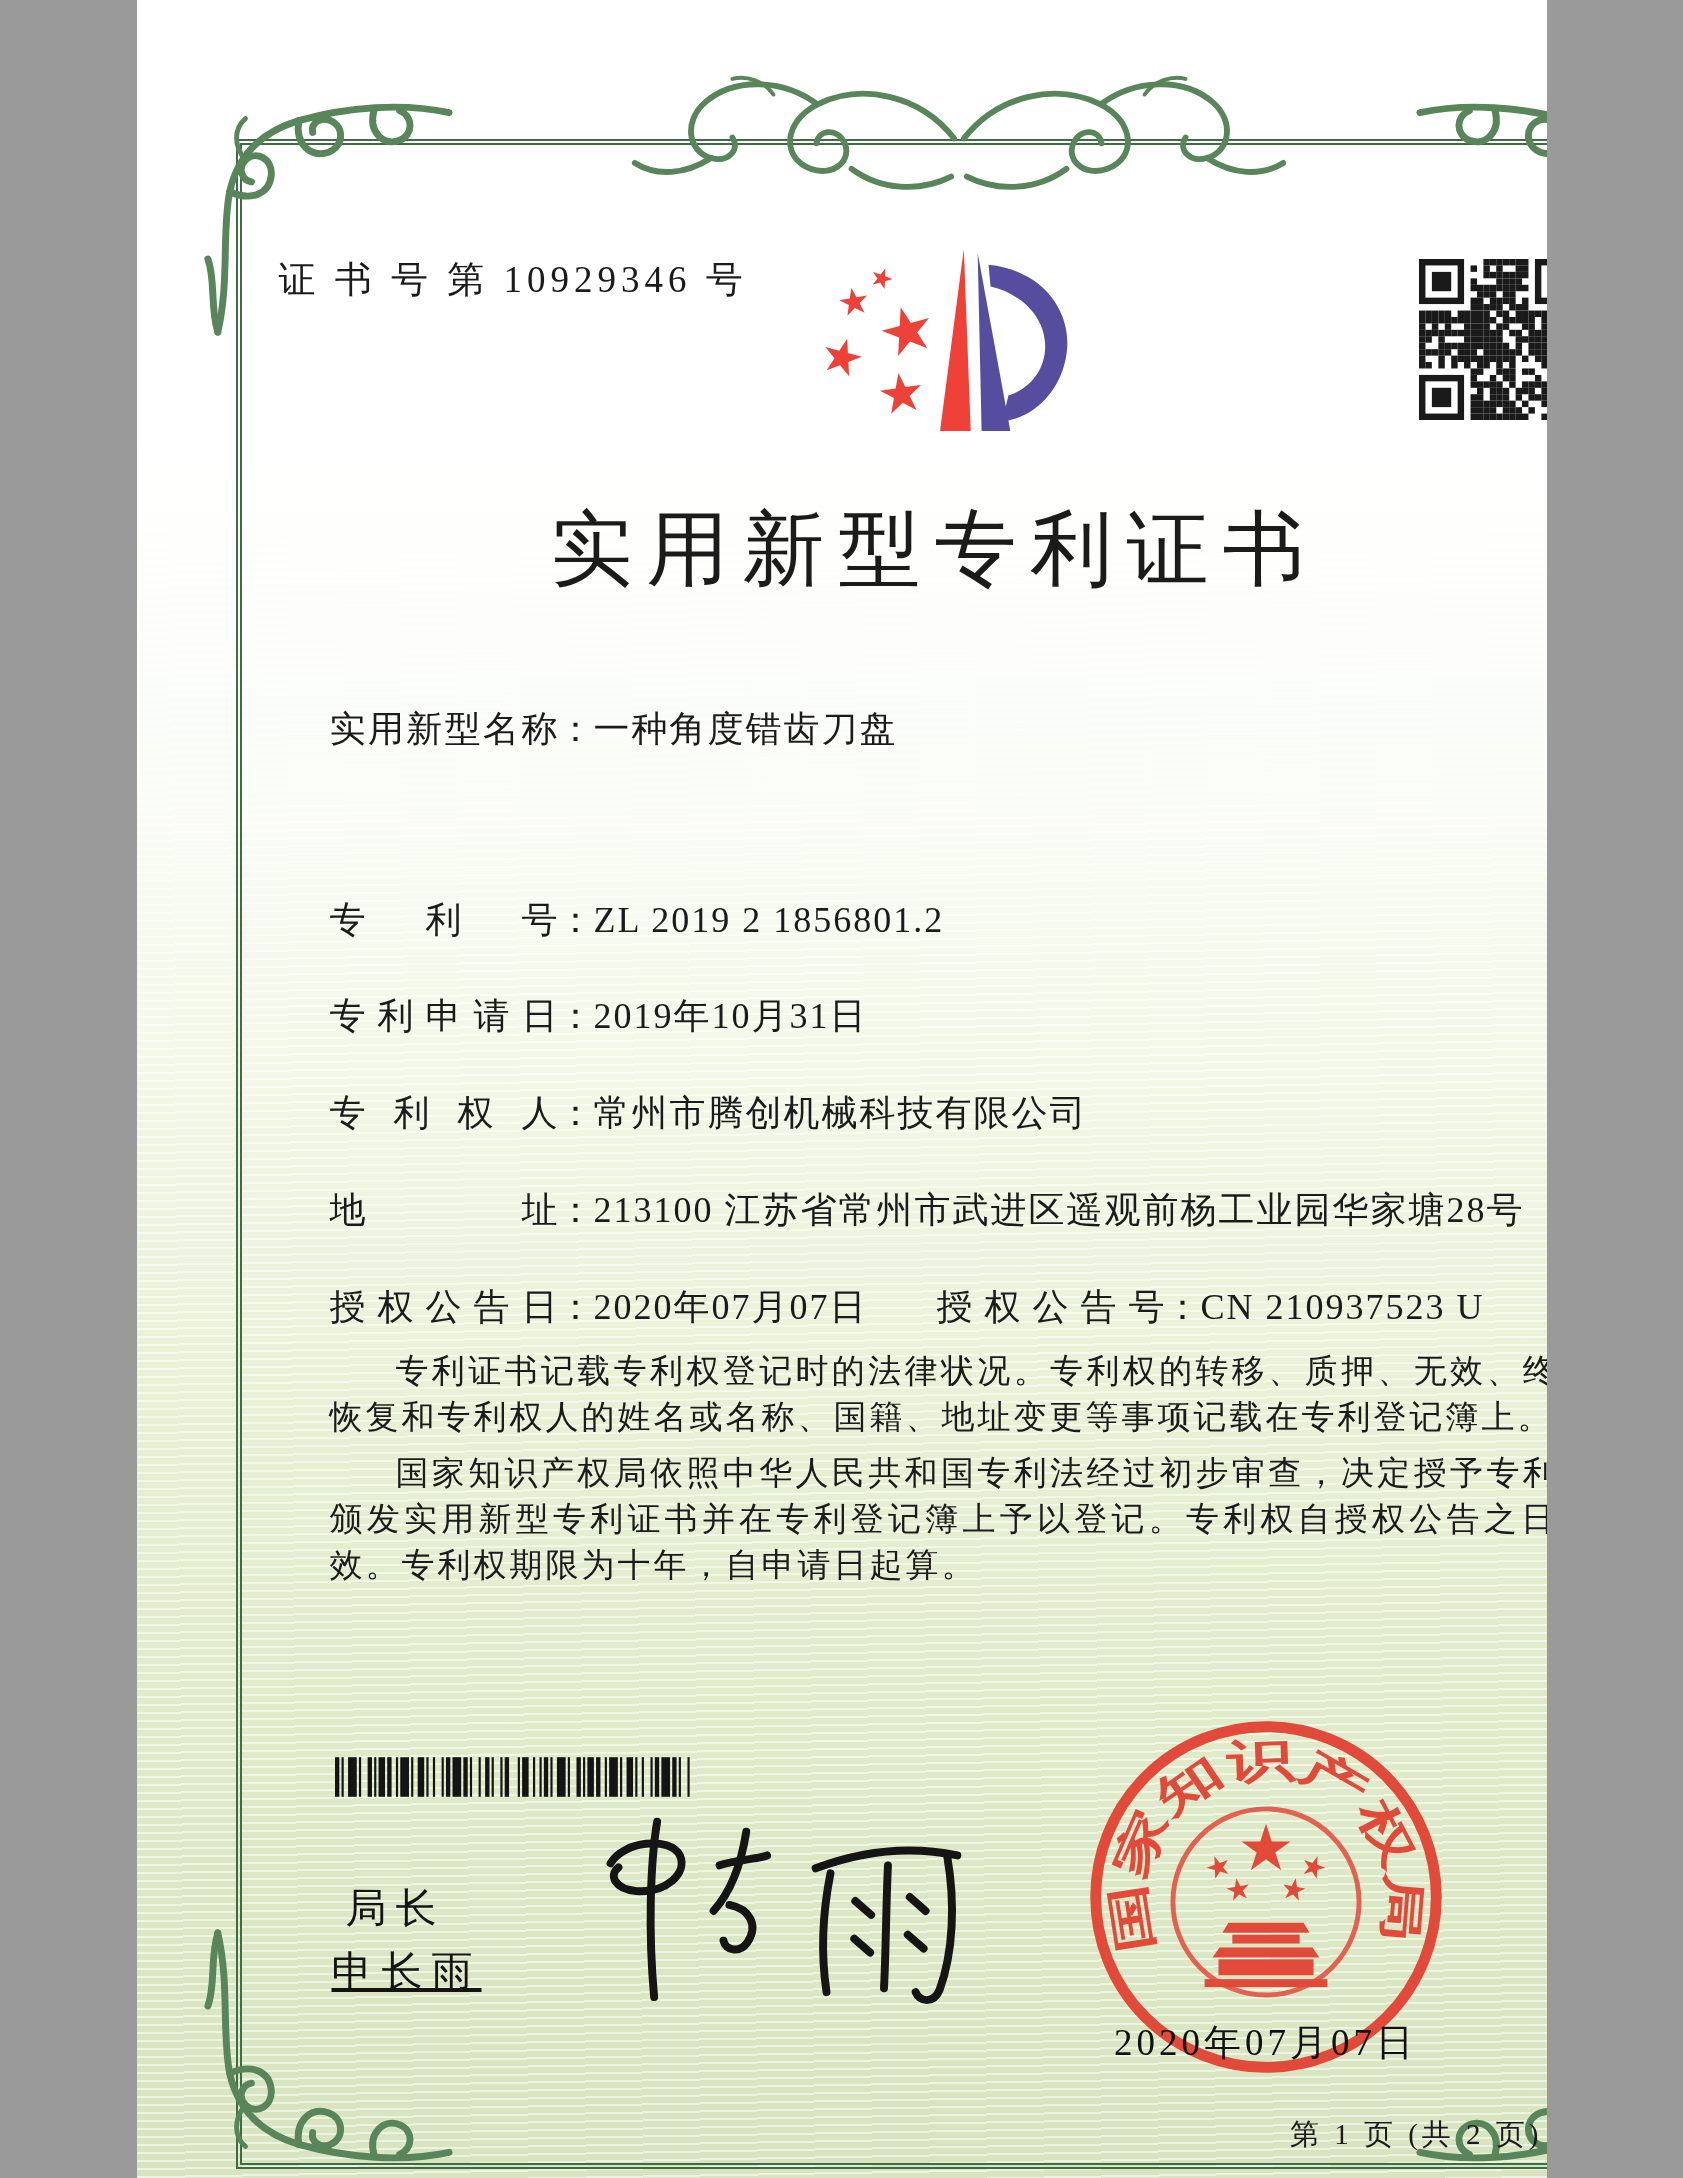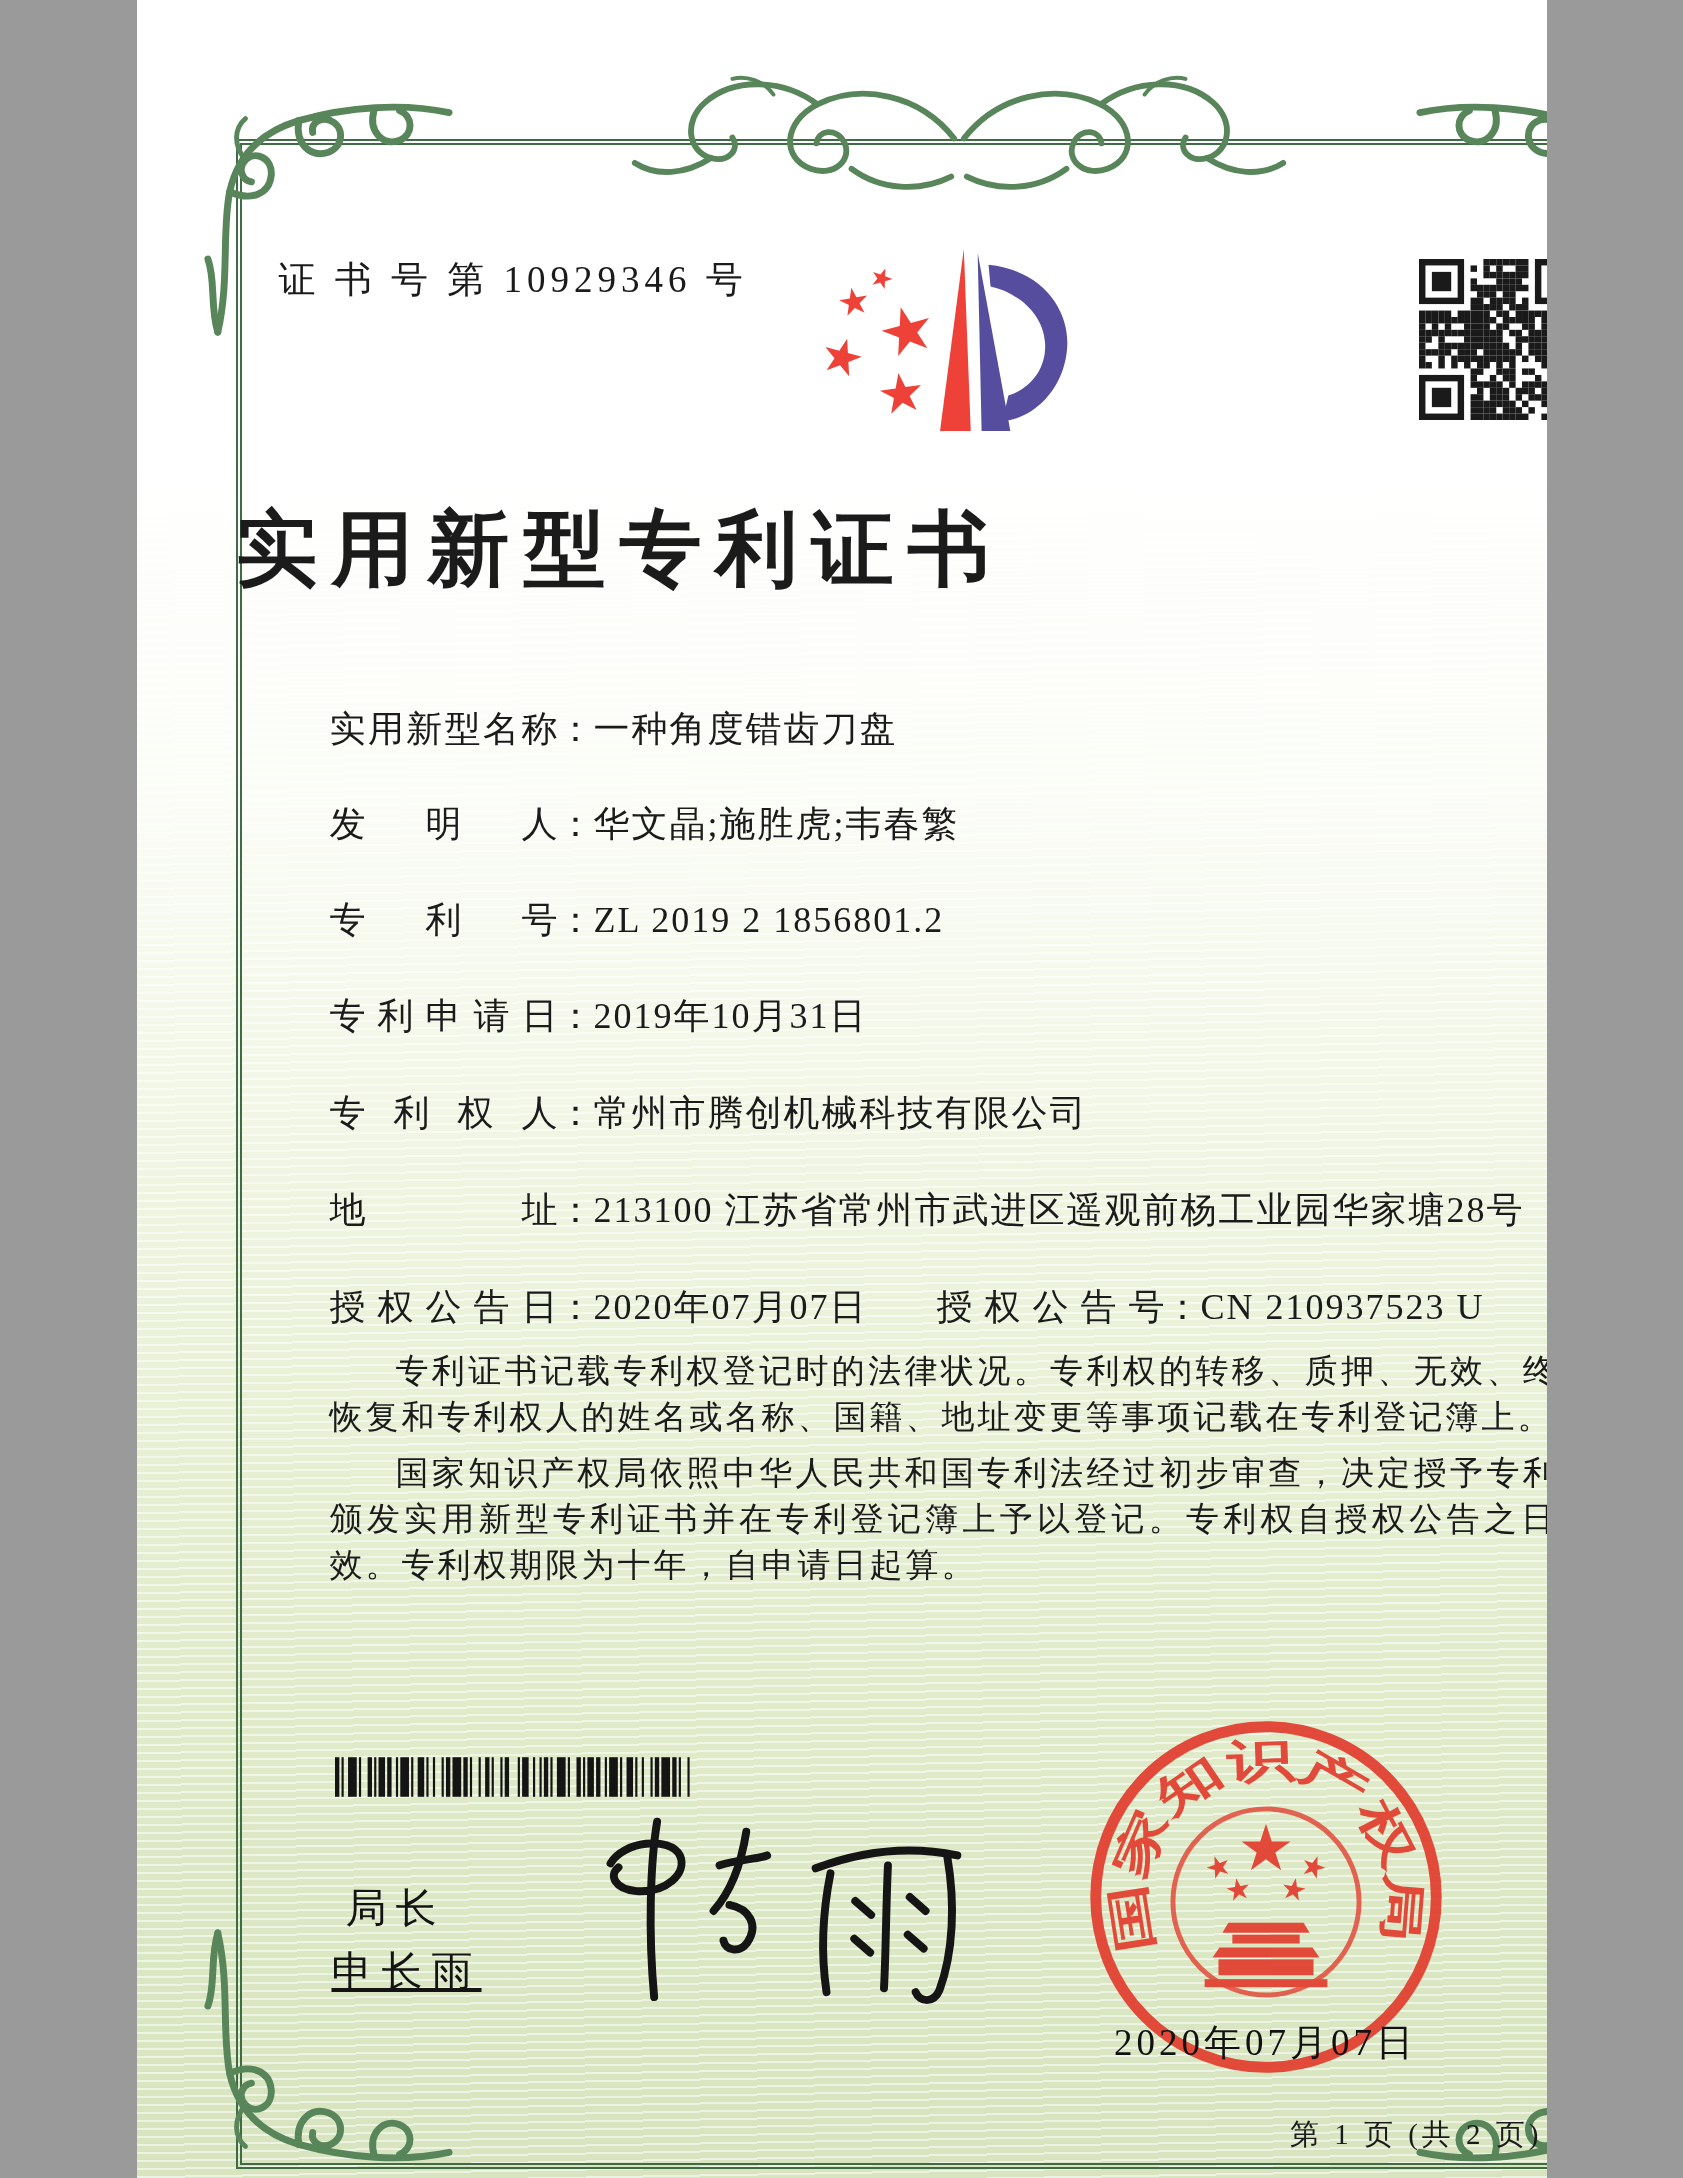--- a/index.html
+++ b/index.html
@@ -8,21 +8,21 @@
     background:linear-gradient(180deg,#ffffff 0%,#ffffff 20%,#fbfdf7 36%,#f1f6e4 52%,#e6efd2 68%,#dde9c6 84%,#d7e4bf 100%);
     font-family:"Liberation Serif","DejaVu Serif",serif;color:#1b1b1b;
   }
   .guilloche{position:absolute;inset:0;
     background:repeating-linear-gradient(179deg,rgba(255,255,255,.55) 0 2px,rgba(255,255,255,0) 2px 8px);
     pointer-events:none;}
   .frame{position:absolute;left:99px;top:139px;width:1398px;height:2030px;
     box-sizing:border-box;border:6px double #3f6b45;}
   .abs{position:absolute;}
   .cert-no{left:142px;top:255px;font-size:37px;letter-spacing:5px;white-space:nowrap;}
-  .title{left:99px;top:500px;width:1398px;font-size:82px;font-weight:700;
+  .title{left:99px;top:500px;width:1398px;text-align:center;font-size:82px;font-weight:400;
     letter-spacing:14px;line-height:99px;white-space:nowrap;}
   .fields{left:193px;top:683px;width:1307px;height:673px;}
   .frow{position:absolute;left:0;font-size:36px;white-space:nowrap;}
   .flabel{display:inline-block;width:228px;text-align:justify;text-align-last:justify;}
   .fcolon{display:inline-block;width:36px;}
   .fvalue{letter-spacing:2px;}
   .paras{left:193px;top:1348px;width:1302px;font-size:33px;line-height:46px;
     text-align:justify;letter-spacing:3px;}
   .paras p{margin:0;text-indent:2em;}
   .paras p + p{margin-top:10px;}
@@ -446,23 +446,20 @@
         <rect x="13.04" y="130.39999999999998" width="19.56" height="19.56"></rect>
       </g>
     </svg>
 
   <div class="abs title">实用新型专利证书</div>
 
   <div class="abs fields">
     <div class="frow" style="top:22px">
       <span class="flabel">实用新型名称</span><span class="fcolon">：</span><span class="fvalue">一种角度错齿刀盘</span>
     </div>
-    <div class="frow" style="top:117px">
-      <span class="flabel">发明人</span><span class="fcolon">：</span><span class="fvalue">华文晶;施胜虎;韦春繁</span>
-    </div>
     <div class="frow" style="top:213px">
       <span class="flabel">专利号</span><span class="fcolon">：</span><span class="fvalue">ZL 2019 2 1856801.2</span>
     </div>
     <div class="frow" style="top:309px">
       <span class="flabel">专利申请日</span><span class="fcolon">：</span><span class="fvalue">2019年10月31日</span>
     </div>
     <div class="frow" style="top:406px">
       <span class="flabel">专利权人</span><span class="fcolon">：</span><span class="fvalue">常州市腾创机械科技有限公司</span>
     </div>
     <div class="frow" style="top:503px">

